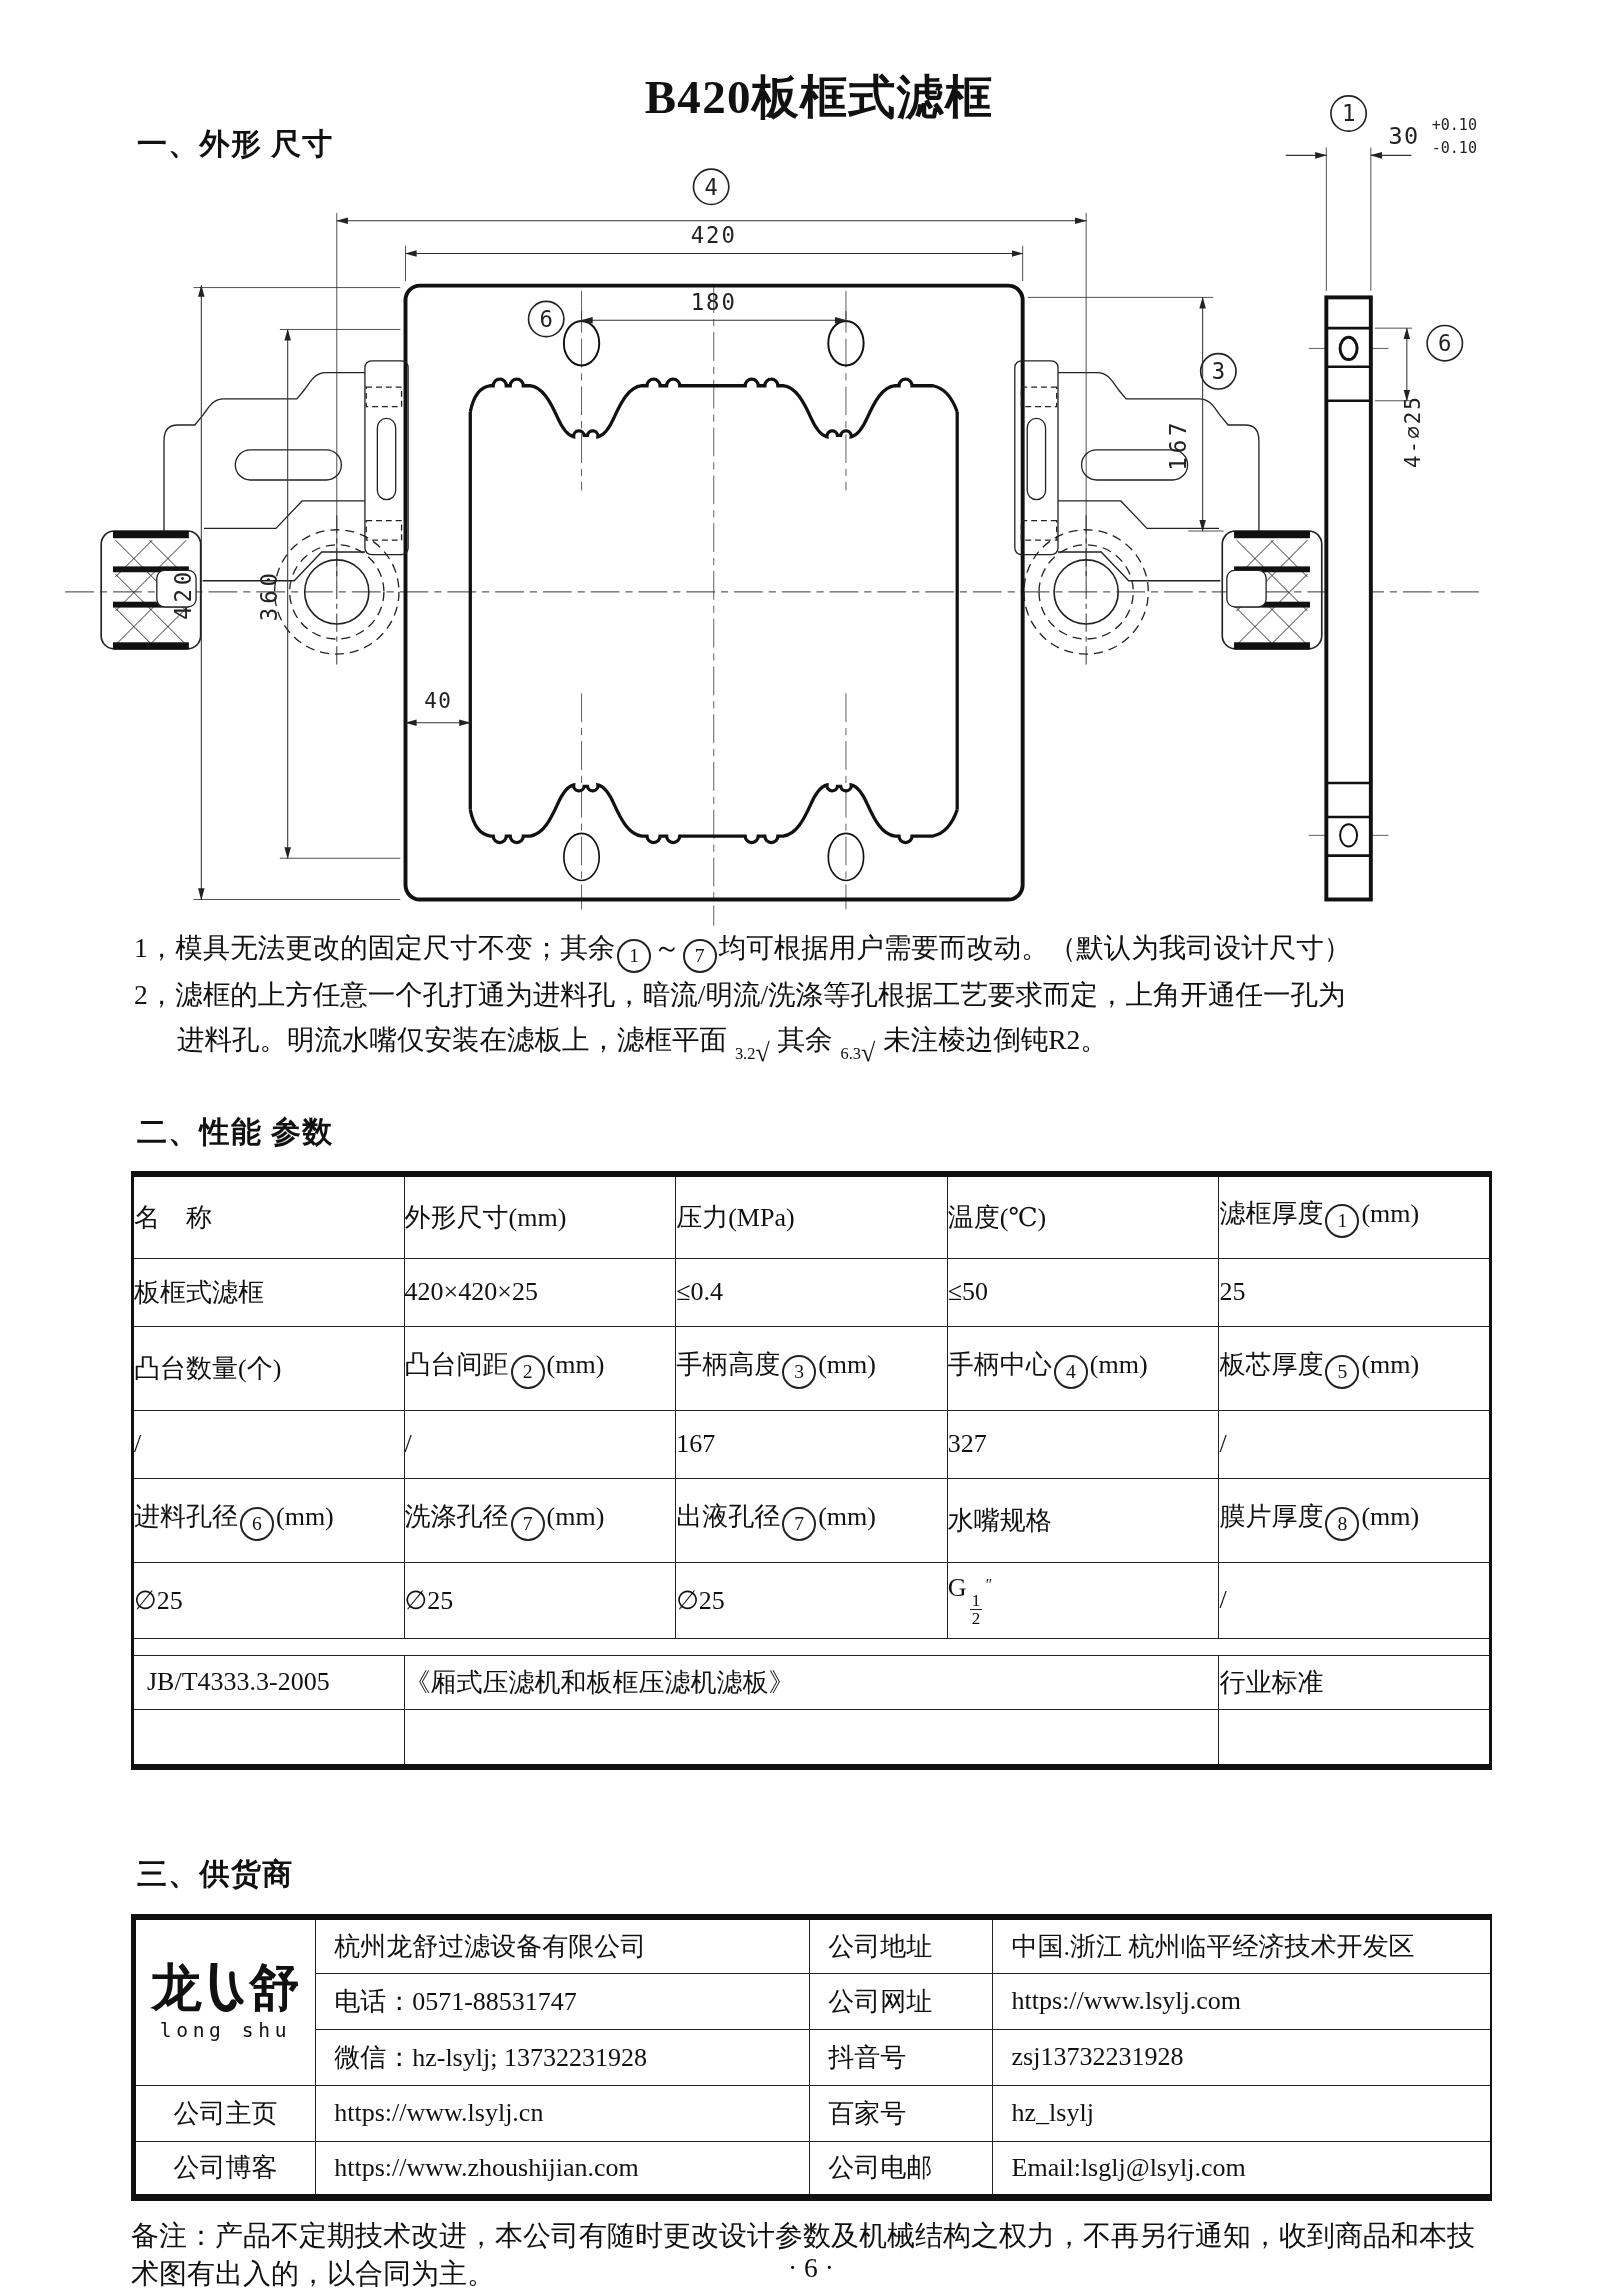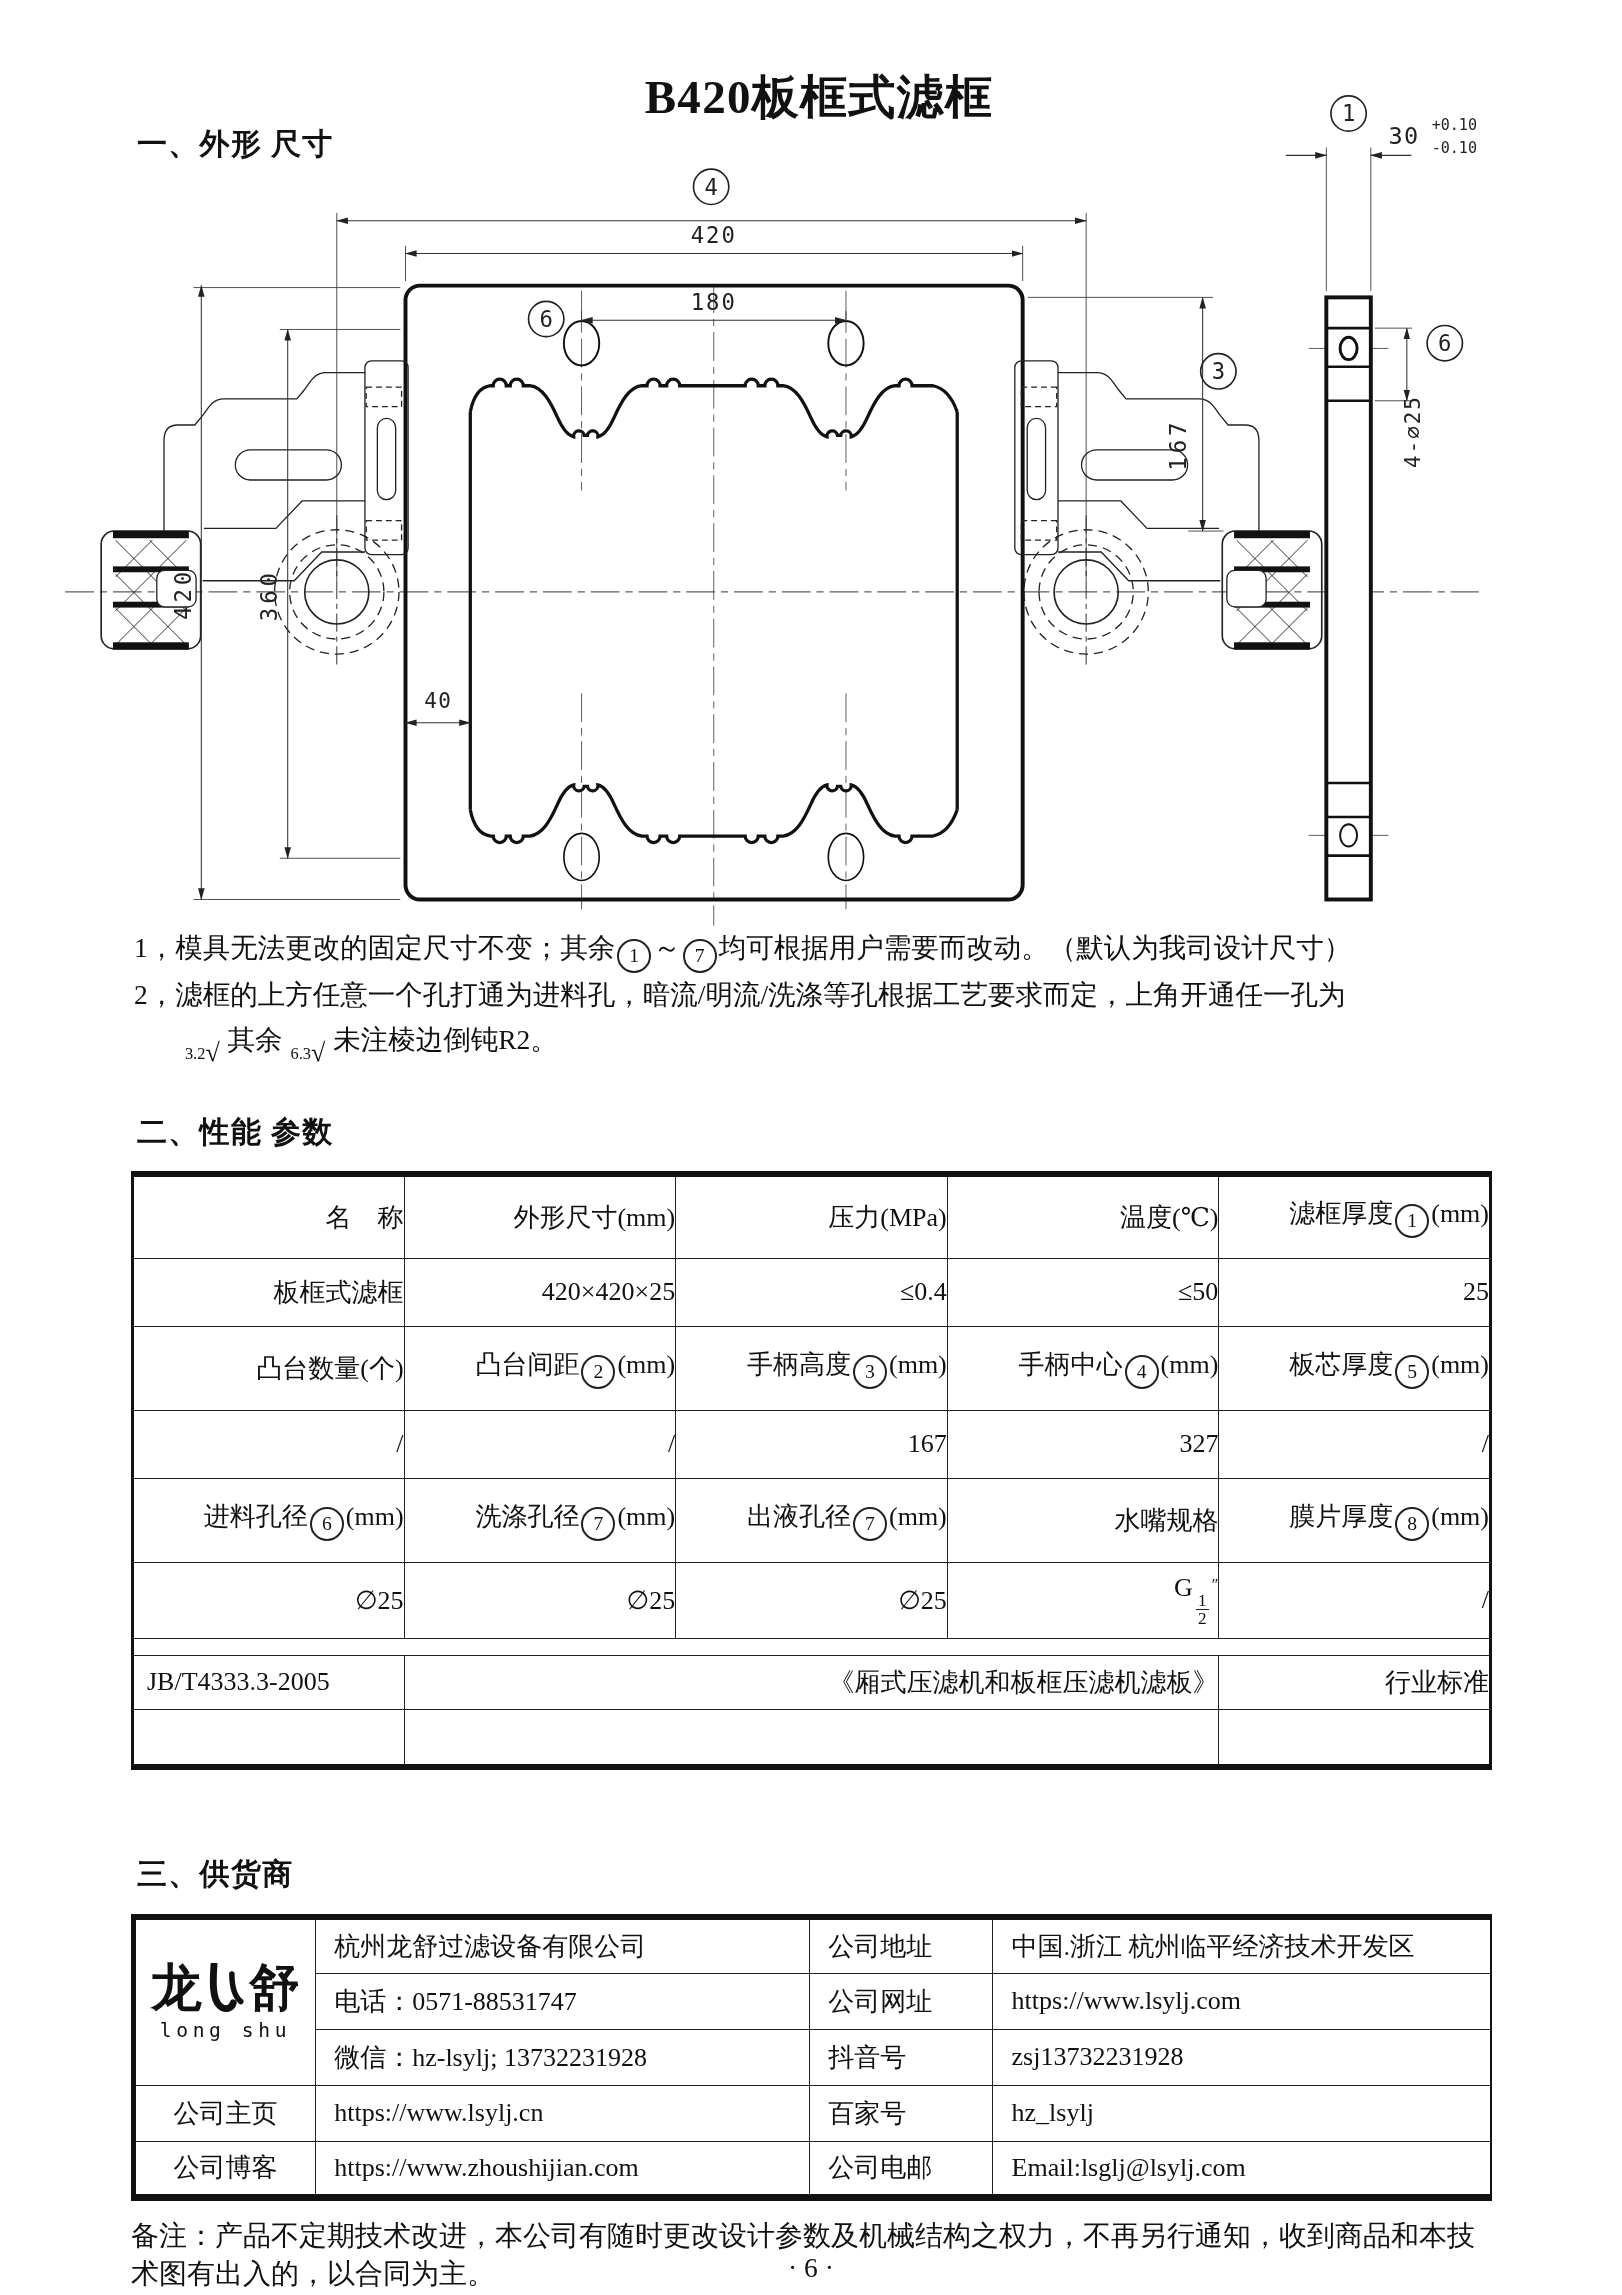--- a/index.html
+++ b/index.html
@@ -19,21 +19,21 @@
   .circ{display:inline-flex;align-items:center;justify-content:center;
         width:30px;height:30px;border:2px solid #222;border-radius:50%;
         font-size:19.6px;line-height:1;margin:0 2px;vertical-align:-5.2px;font-family:"Liberation Serif",serif;}
   .rough{display:inline-flex;flex-direction:row;align-items:center;line-height:1;
          vertical-align:-10.5px;margin:0 7.9px;}
   .rough .rv{font-size:16.4px;}
   .rough .rk{font-size:26px;margin-top:-2.6px;}
   table.perf{position:absolute;left:131px;top:1171px;width:1361px;border-collapse:collapse;
              border-left:3.3px solid #111;border-right:3.3px solid #111;
              border-top:6.5px solid #111;border-bottom:6.5px solid #111;table-layout:fixed;}
-  table.perf td{border:1.3px solid #222;text-align:right;vertical-align:middle;
+  table.perf td{border:1.3px solid #222;text-align:left;vertical-align:middle;
                 font-size:26px;padding:0;overflow:hidden;}
   table.sup{position:absolute;left:131px;top:1914px;width:1361px;border-collapse:collapse;
             border-left:5.9px solid #111;border-right:2.6px solid #111;
             border-top:6.5px solid #111;border-bottom:7.2px solid #111;table-layout:fixed;}
   table.sup td{border:1.3px solid #222;text-align:left;vertical-align:middle;
                font-size:26px;padding:0 0 0 18.3px;overflow:hidden;}
   table.sup td.cen{text-align:center;padding:0;}
   .logo{display:flex;flex-direction:column;align-items:center;justify-content:center;}
   .logo-row{display:flex;align-items:flex-start;gap:2.6px;font-size:51px;font-weight:700;line-height:1;}
   .logo-en{font-family:"DejaVu Sans Mono",monospace;font-size:19.6px;letter-spacing:4.6px;margin-top:1.3px;}
@@ -163,21 +163,21 @@
       <text x="2128" y="100" font-size="23">+0.10</text>
       <text x="2128" y="134" font-size="23">-0.10</text>
       <text x="2148" y="425" font-size="34" text-anchor="middle" dominant-baseline="central">6</text>
       <text x="2110" y="560" font-size="32" text-anchor="middle" letter-spacing="3" transform="rotate(-90 2110 560)">4-∅25</text>
     </g>
   </svg>
 
   <div class="notes">
     <p class="note"><span>1，模具无法更改的固定尺寸不变；其余</span><span class="circ">1</span><span>～</span><span class="circ">7</span><span>均可根据用户需要而改动。（默认为我司设计尺寸）</span></p>
     <p class="note">2，滤框的上方任意一个孔打通为进料孔，暗流/明流/洗涤等孔根据工艺要求而定，上角开通任一孔为</p>
-    <p class="note ind"><span class="rough">
+    <p class="note ind"><span>进料孔。明流水嘴仅安装在滤板上，滤框平面</span><span class="rough">
           <span class="rv">3.2</span>
           <span class="rk">√</span>
         </span><span>其余</span><span class="rough">
           <span class="rv">6.3</span>
           <span class="rk">√</span>
         </span><span>未注棱边倒钝R2。</span></p>
   </div>
 
   <div class="sec s2">二、性能 参数</div>
 

